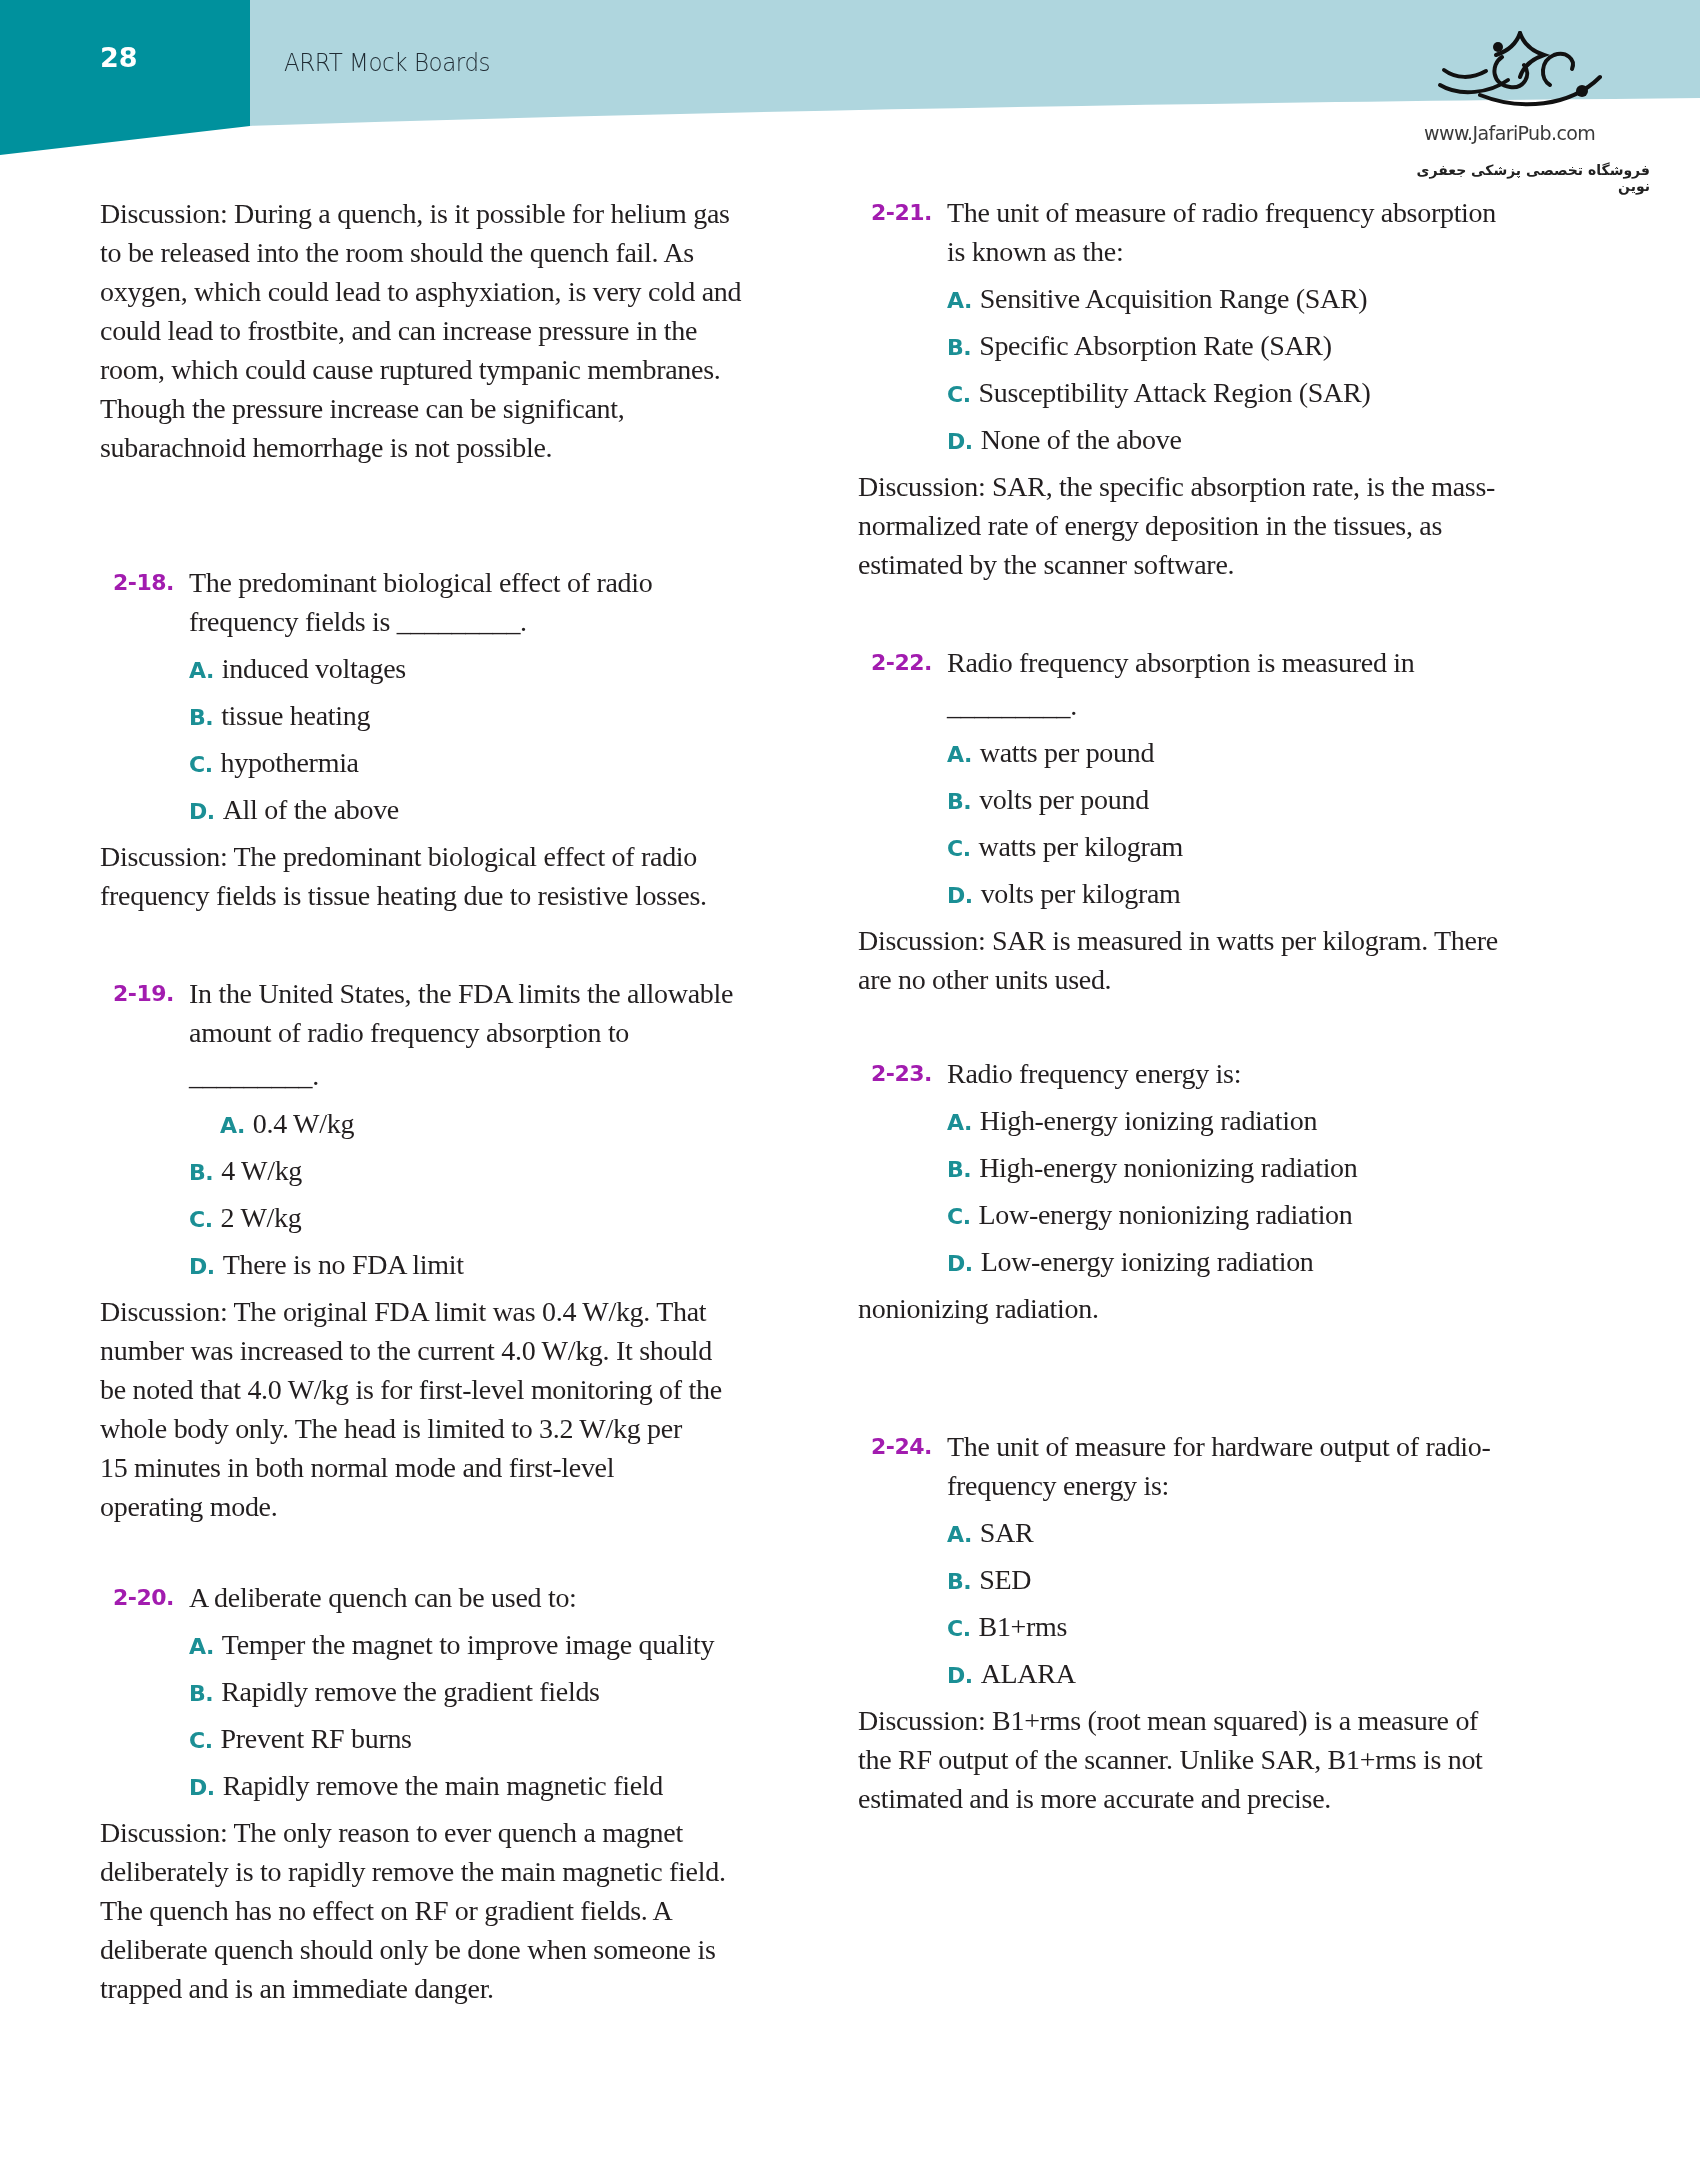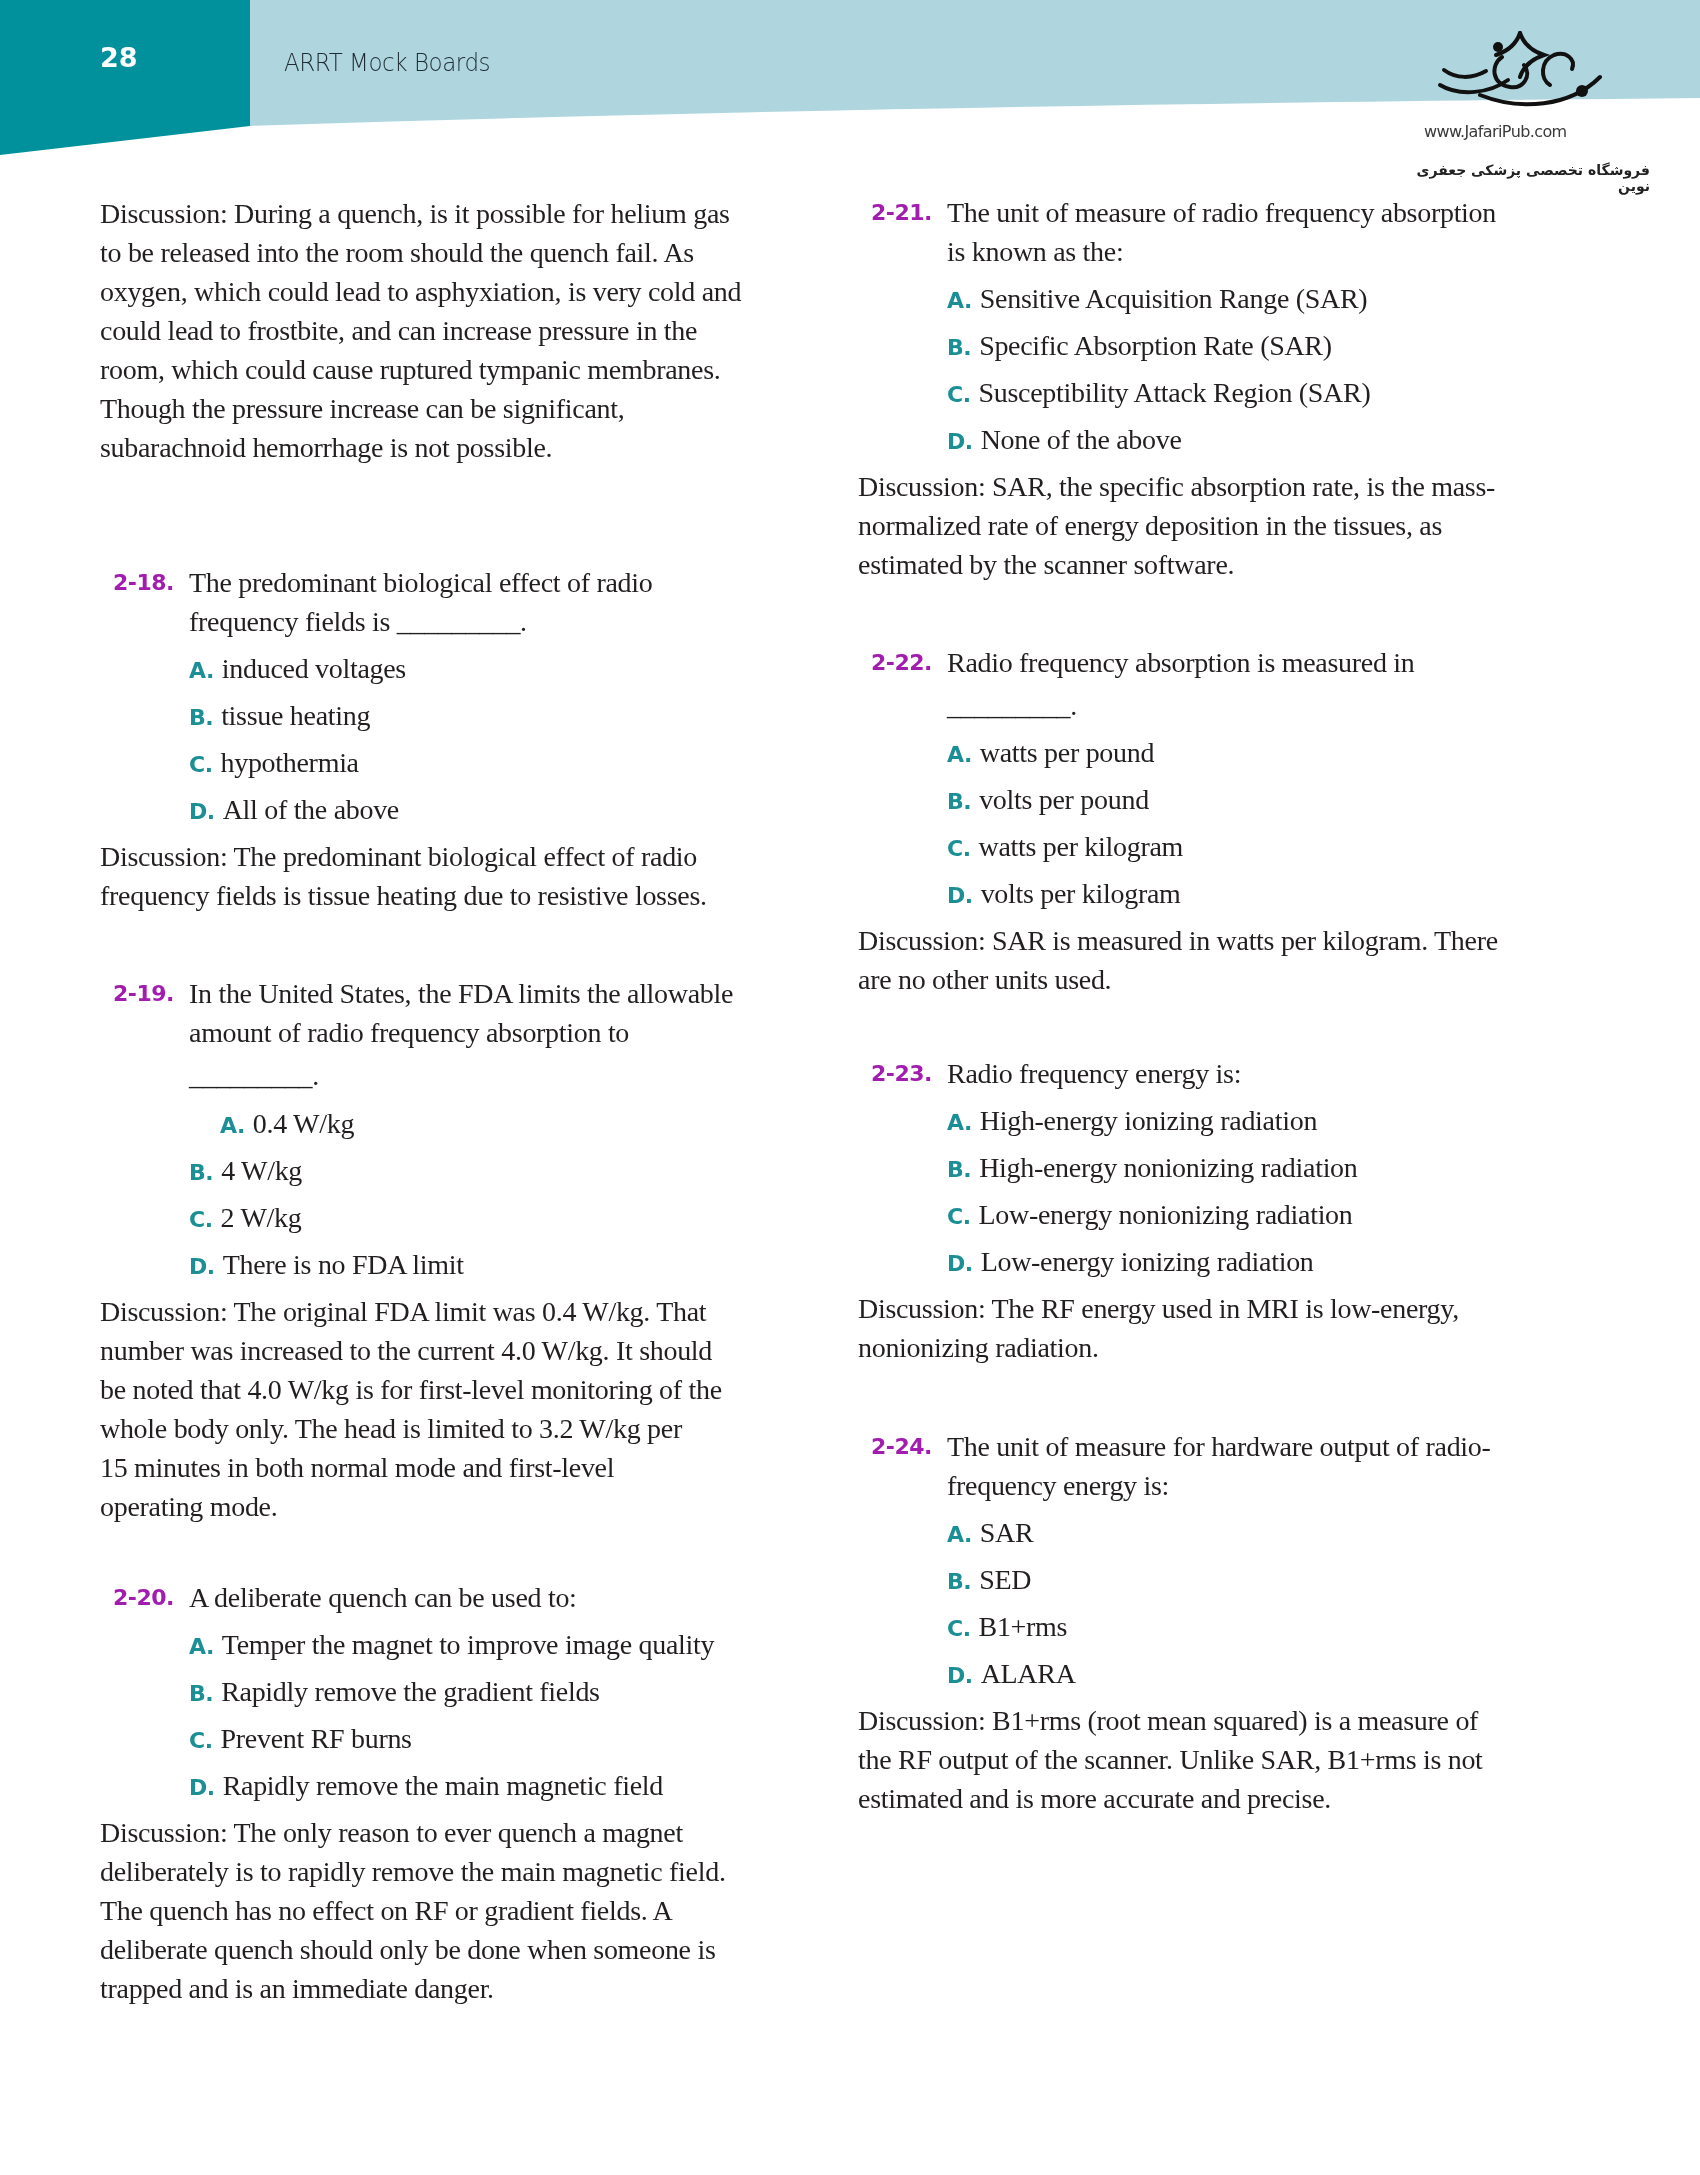--- a/index.html
+++ b/index.html
@@ -18,21 +18,21 @@
   .running-title {
     position: absolute; left: 284px; top: 48px;
     font-family: "DejaVu Sans", "Liberation Sans", sans-serif;
     font-weight: 200; font-size: 25px; color: #1f2b33; letter-spacing: -0.5px;
     transform: scaleX(0.92); transform-origin: left;
   }
   .logo { position: absolute; left: 1420px; top: 25px; width: 200px; height: 90px; }
   .logo-url {
     position: absolute; left: 1424px; top: 122px; width: 200px;
     font-family: "DejaVu Sans", "Liberation Sans", sans-serif;
-    font-size: 16px; color: #3a3a3a; letter-spacing: -0.6px;
+    font-size: 19px; color: #3a3a3a; letter-spacing: -0.6px;
   }
   .logo-fa {
     position: absolute; left: 1380px; top: 162px; width: 270px; text-align: right;
     font-family: "DejaVu Sans", sans-serif; font-size: 14px; color: #222; font-weight: bold;
     direction: rtl;
   }
 
   .col { position: absolute; width: 720px; }
   .col-left { left: 100px; }
   .col-right { left: 858px; }
@@ -196,21 +196,20 @@
   <div class="question" style="top:1054px;">
     <div class="q-num">2-23.</div>
     <div class="q-stem">
       <div>Radio frequency energy is:</div>
     </div>
     <div class="option" style="top:47px;"><span class="opt-letter">A.</span><span class="opt-text">High-energy ionizing radiation</span></div>
     <div class="option" style="top:94px;"><span class="opt-letter">B.</span><span class="opt-text">High-energy nonionizing radiation</span></div>
     <div class="option correct" style="top:141px;"><span class="opt-letter">C.</span><span class="opt-text">Low-energy nonionizing radiation</span></div>
     <div class="option" style="top:188px;"><span class="opt-letter">D.</span><span class="opt-text">Low-energy ionizing radiation</span></div>
     <div class="discussion" style="top:235px;">
-      <div>Discussion: The RF energy used in MRI is low-energy,</div>
       <div>nonionizing radiation.</div>
     </div>
   </div>
 
   <div class="question" style="top:1427px;">
     <div class="q-num">2-24.</div>
     <div class="q-stem">
       <div>The unit of measure for hardware output of radio-</div>
       <div>frequency energy is:</div>
     </div>

